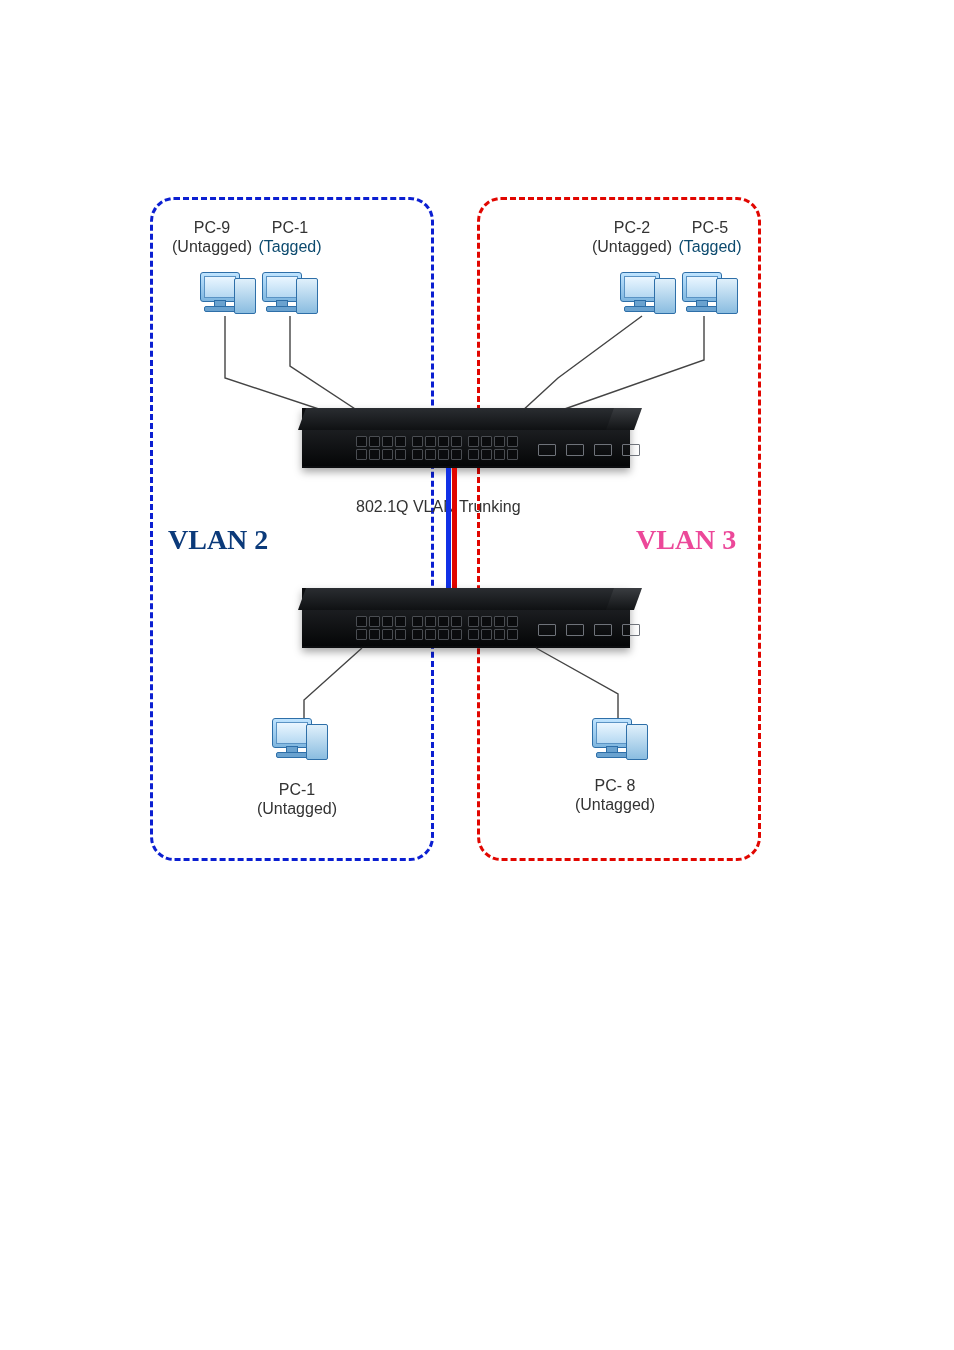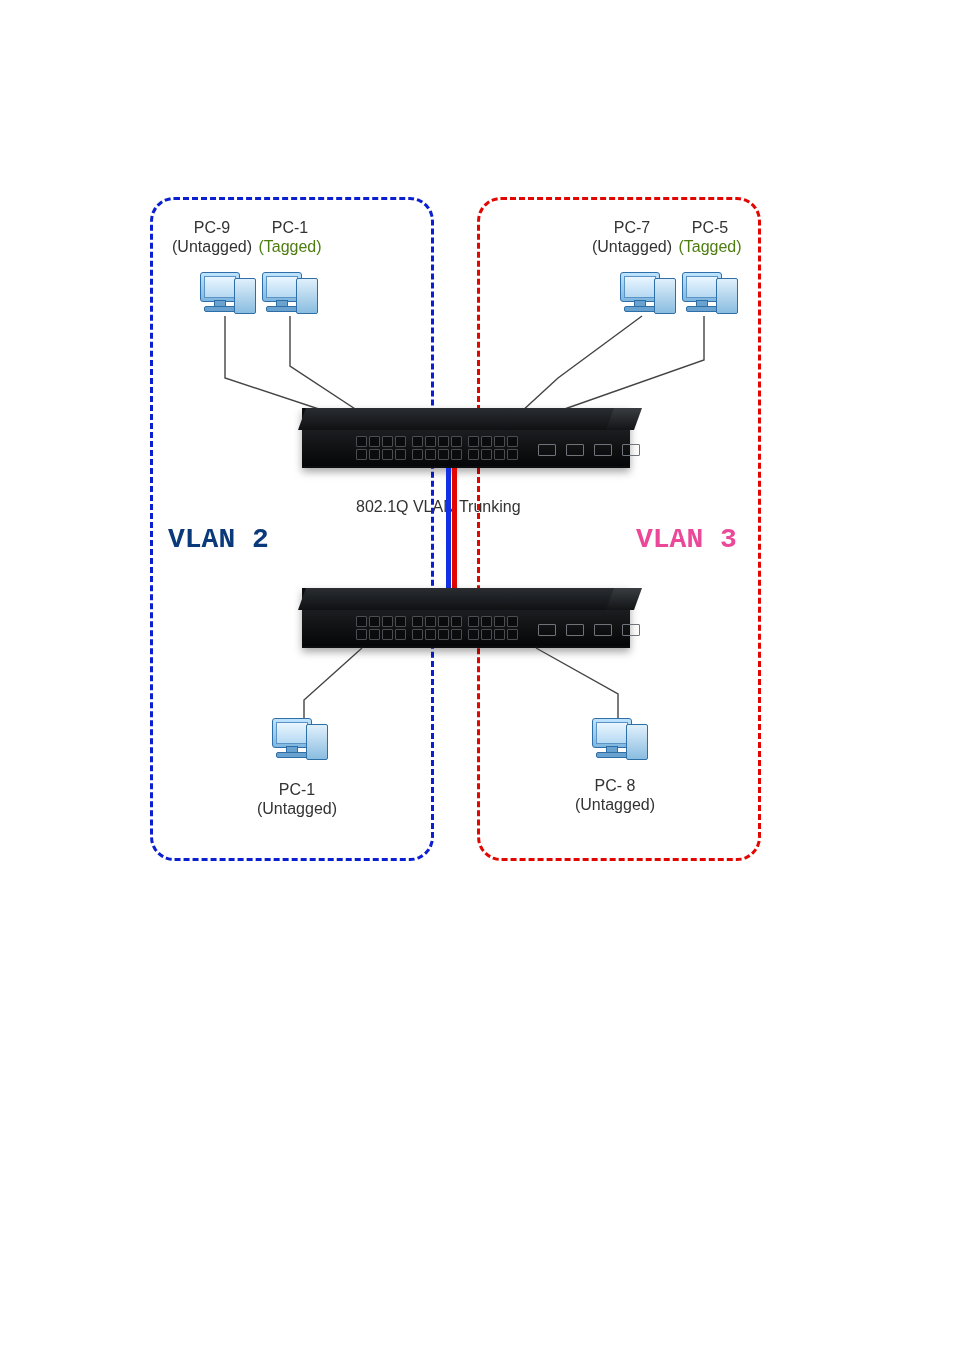--- a/index.html
+++ b/index.html
@@ -1,22 +1,22 @@
 <!DOCTYPE html>
 <html><head>
 <meta charset="utf-8">
 <style>
   html,body{margin:0;padding:0;background:#fff;font-family:Arial,Helvetica,sans-serif}
   .stage{position:relative;width:954px;height:1350px;background:#fff}
   .vlan-box{position:absolute;border-width:3px;border-style:dashed;border-radius:24px}
   .vlan-blue{border-color:#0b1fd1}
   .vlan-red{border-color:#e10600}
   .pc-label{position:absolute;text-align:center;font-size:16px;color:#333;line-height:1.2}
-  .tag-red{color:#4d7c0f}
-  .vlan-title{position:absolute;font-family:Liberation Mono, monospace;font-size:28px;font-weight:bold}
+  .tag-red{color:#0c4a6e}
+  .vlan-title{position:absolute;font-family:Liberation Serif, serif;font-size:28px;font-weight:bold}
   .vlan2{color:#0b3a7a}
   .vlan3{color:#ec4899}
   .trunk-label{position:absolute;font-size:16px;color:#333}
   
   .pc{position:absolute;width:54px;height:54px}
   .mon{position:absolute;left:4px;top:0;width:38px;height:28px;background:linear-gradient(#bfe4ff,#7fb6df);border:1px solid #2e6fa8;border-radius:3px}
   .mon:after{content:"";position:absolute;left:3px;top:3px;right:3px;bottom:3px;background:linear-gradient(#eaf6ff,#b6d9f2);border:1px solid #5a93c4}
   .stand{position:absolute;left:18px;top:28px;width:10px;height:6px;background:#6aa2cf;border:1px solid #2e6fa8}
   .base{position:absolute;left:8px;top:34px;width:30px;height:4px;background:#6aa2cf;border:1px solid #2e6fa8;border-radius:2px}
   .box{position:absolute;right:-6px;top:6px;width:20px;height:34px;background:linear-gradient(#dff0fb,#8abde0);border:1px solid #2e6fa8;border-radius:2px}
@@ -51,21 +51,21 @@
   <div class="pc-label" style="left:172px;top:218px;width:80px">
     <div>PC-9</div>
     <div>(Untagged)</div>
   </div>
   <div class="pc-label" style="left:250px;top:218px;width:80px">
     <div>PC-1</div>
     <div class="tag-red">(Tagged)</div>
   </div>
 
   <div class="pc-label" style="left:590px;top:218px;width:84px">
-    <div>PC-7</div>
+    <div>PC-2</div>
     <div>(Untagged)</div>
   </div>
   <div class="pc-label" style="left:672px;top:218px;width:76px">
     <div>PC-5</div>
     <div class="tag-red">(Tagged)</div>
   </div>
 
   <div class="pc" style="left:196px;top:272px">
       <div class="mon"></div>
       <div class="stand"></div>

